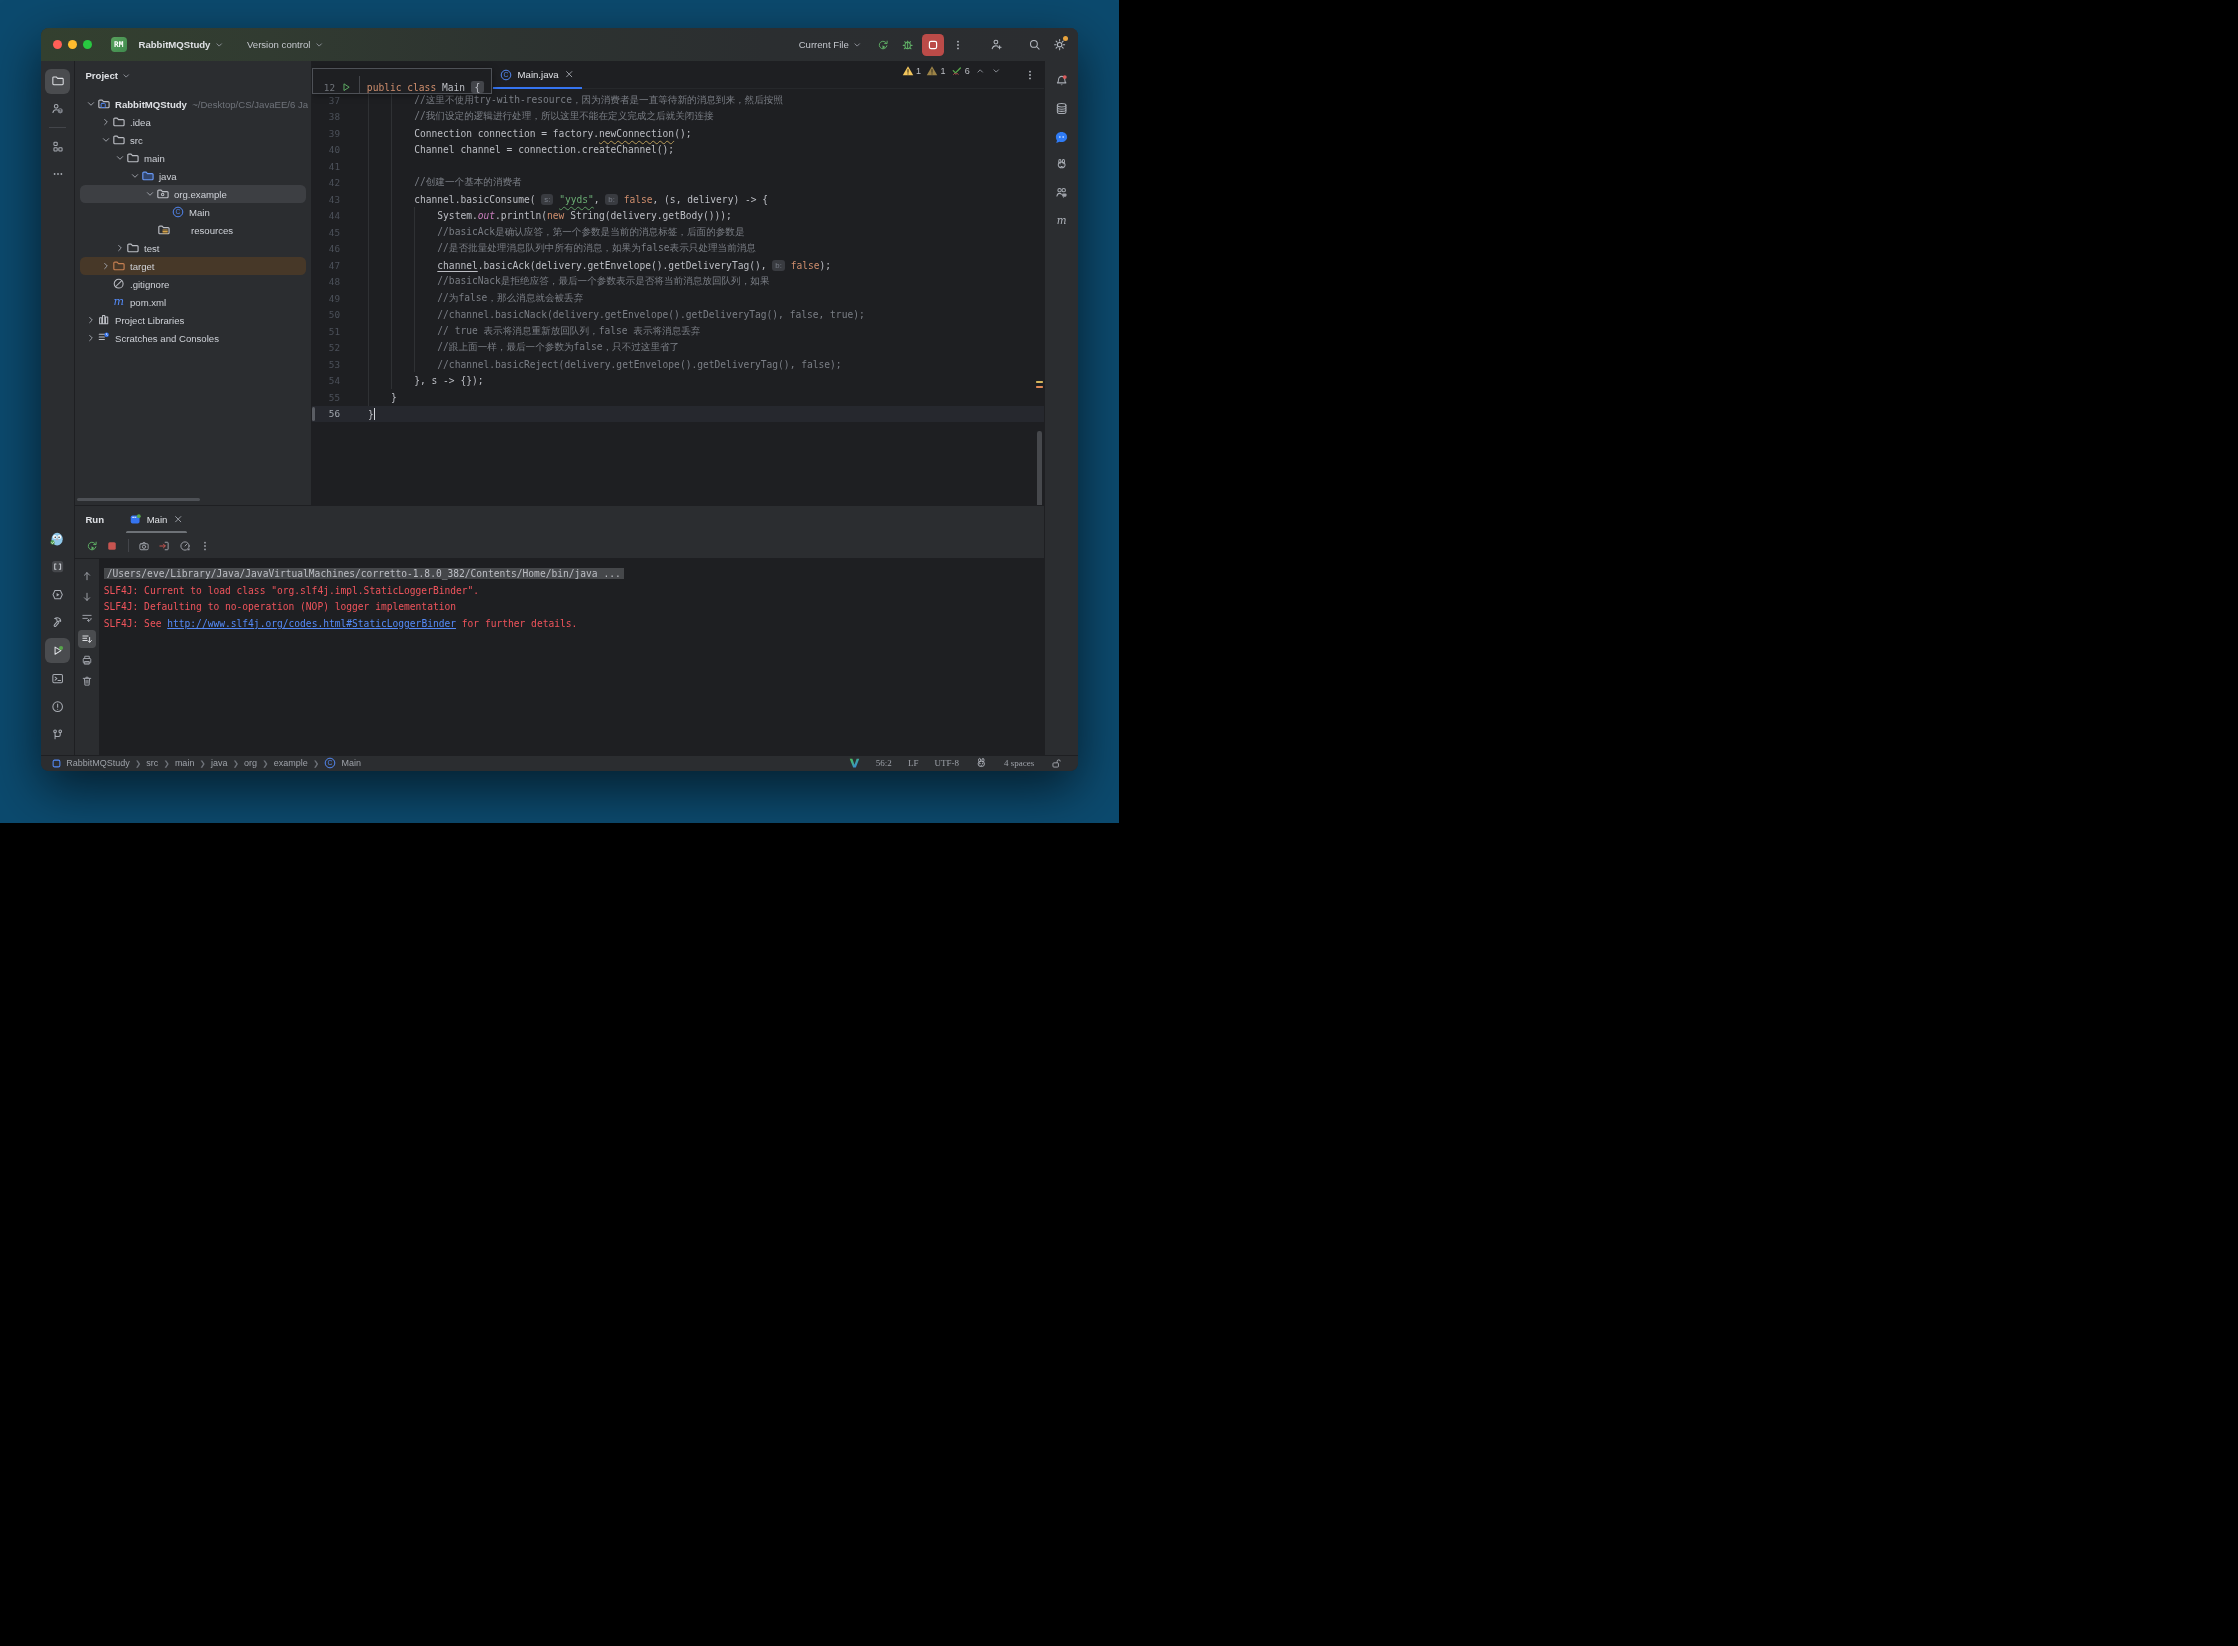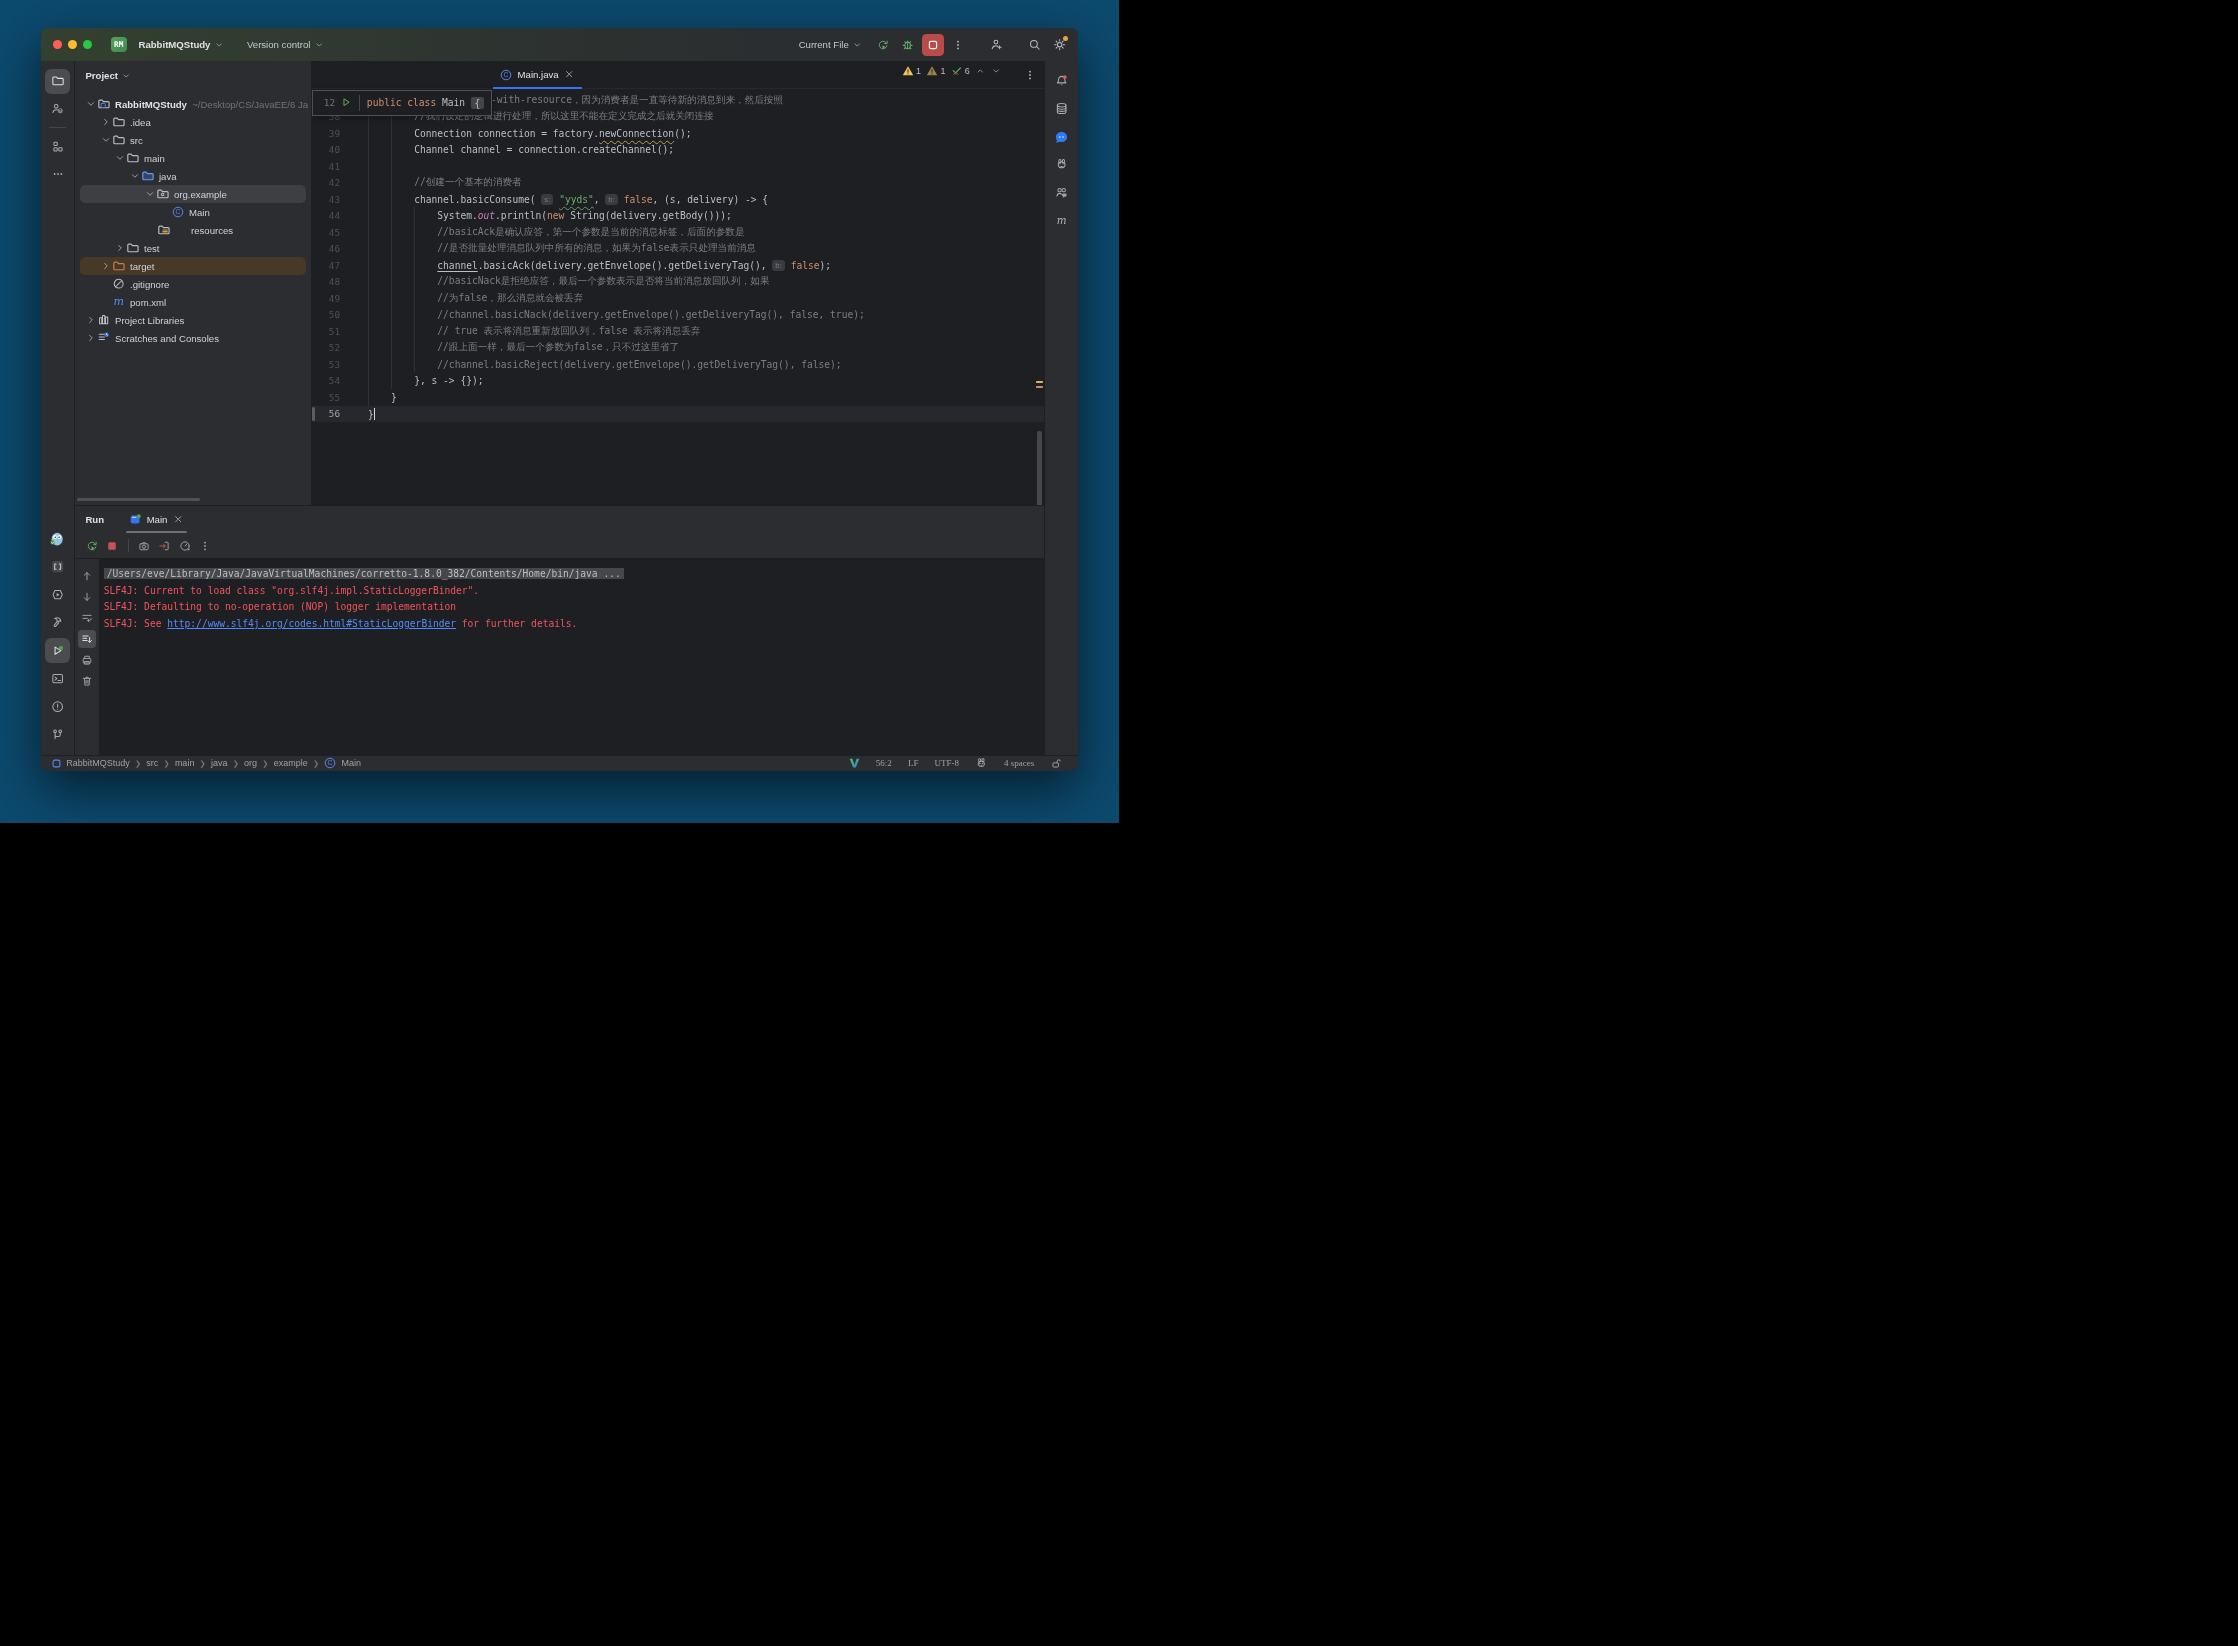--- a/index.html
+++ b/index.html
@@ -72,22 +72,22 @@
   .tk-d{color:#bcbec4;} .tk-c{color:#7a7e85;} .tk-k{color:#cf8e6d;}
   .tk-f{color:#c77dbb;font-style:italic;}
   .tk-sg{color:#6aab73;text-decoration:underline wavy #5d9c64 0.7px;text-underline-offset:2.6px;text-decoration-skip-ink:none;}
   .tk-wy{color:#bcbec4;text-decoration:underline wavy #b89c5a 0.7px;text-underline-offset:2.6px;text-decoration-skip-ink:none;}
   .tk-us{color:#bcbec4;text-decoration:underline;text-underline-offset:2.2px;}
   .tk-hint{display:inline-block;background:#393b40;color:#787d87;border-radius:3px;font-size:7.8px;
     font-family:"Liberation Sans",sans-serif;padding:0.7px 3px;line-height:9px;vertical-align:0.7px;}
   .caret{display:inline-block;width:1.1px;height:12px;background:#d4d6db;vertical-align:-2.2px;}
   
   #sticky{position:absolute;left:0;top:6.7px;width:180px;height:26px;background:#1e1f22;border:0.7px solid #4e5157;
-    display:flex;align-items:center;z-index:5;box-shadow:0 2.2px 7.4px rgba(0,0,0,.4);
-    font-family:"DejaVu Sans Mono",monospace;font-size:9.6px;margin-top:22px;}
+    display:flex;align-items:flex-end;z-index:5;box-shadow:0 2.2px 7.4px rgba(0,0,0,.4);
+    font-family:"DejaVu Sans Mono",monospace;font-size:9.6px;}
   #sticky .snum{color:#6f737a;width:22px;text-align:right;margin-right:6px;font-size:9.3px;}
   #sticky .sdiv{width:0.7px;height:16.3px;background:#43454a;margin:0 7.4px;}
   .chip{background:#43454a;border-radius:2.2px;padding:0.7px 3.7px;color:#bcbec4;}
   
   #inspections{position:absolute;right:43px;top:3.7px;display:flex;align-items:center;gap:5.2px;font-size:9px;color:#bcbec4;z-index:4;}
   .insp{display:flex;align-items:center;gap:2.2px;}
   
   .stripe-mark{position:absolute;right:1.5px;width:6.7px;height:2.2px;border-radius:0.7px;z-index:6;}
   .vthumb{position:absolute;right:2.2px;width:4.4px;border-radius:2.2px;background:#46484c;z-index:6;}
   

